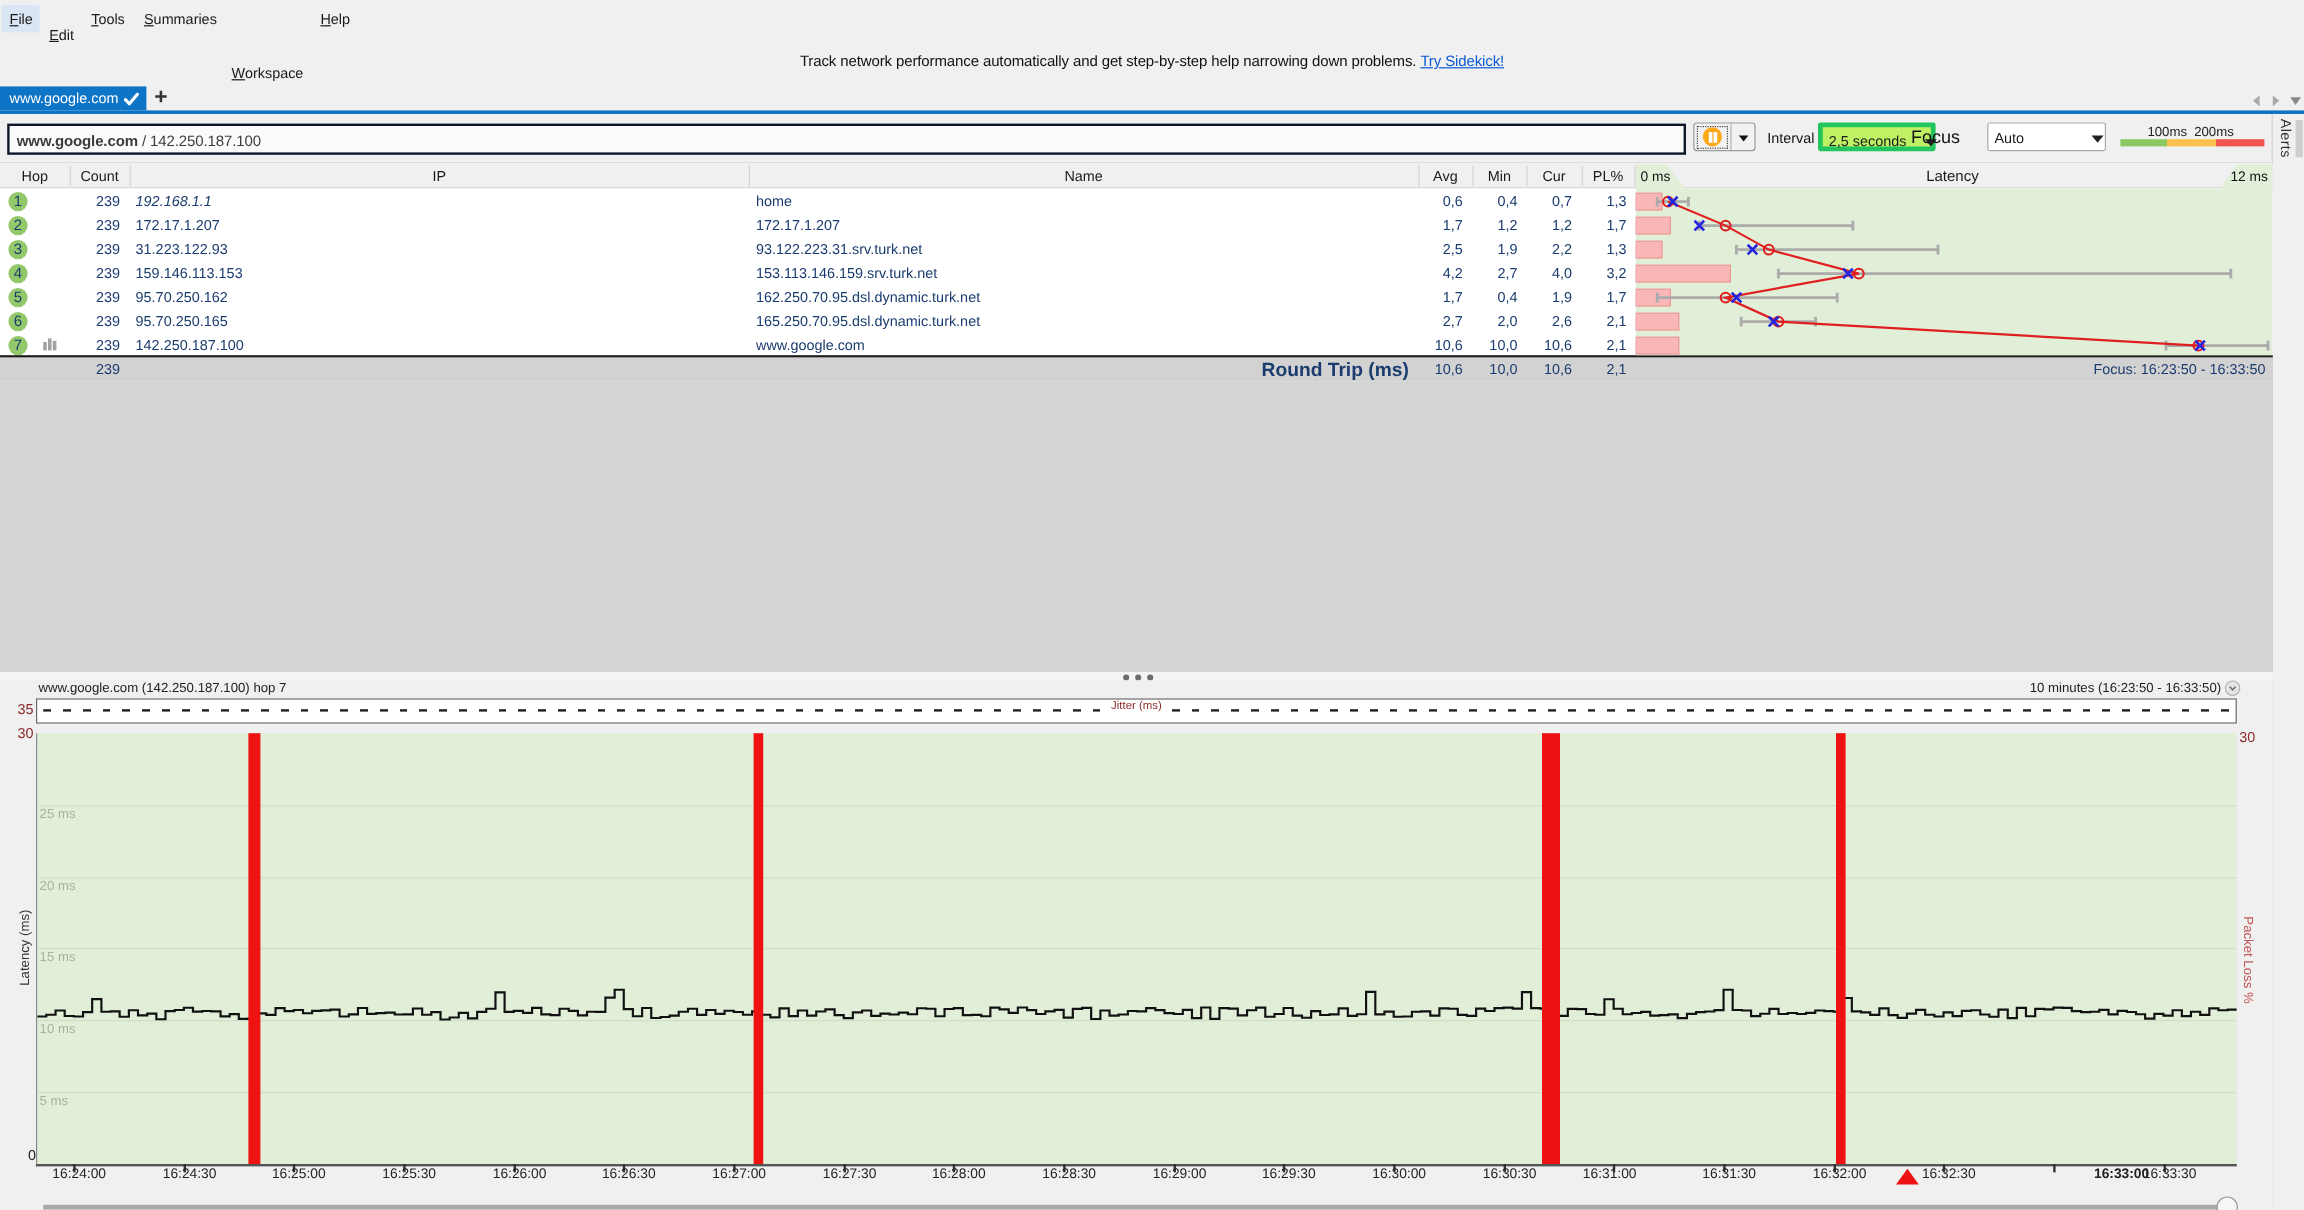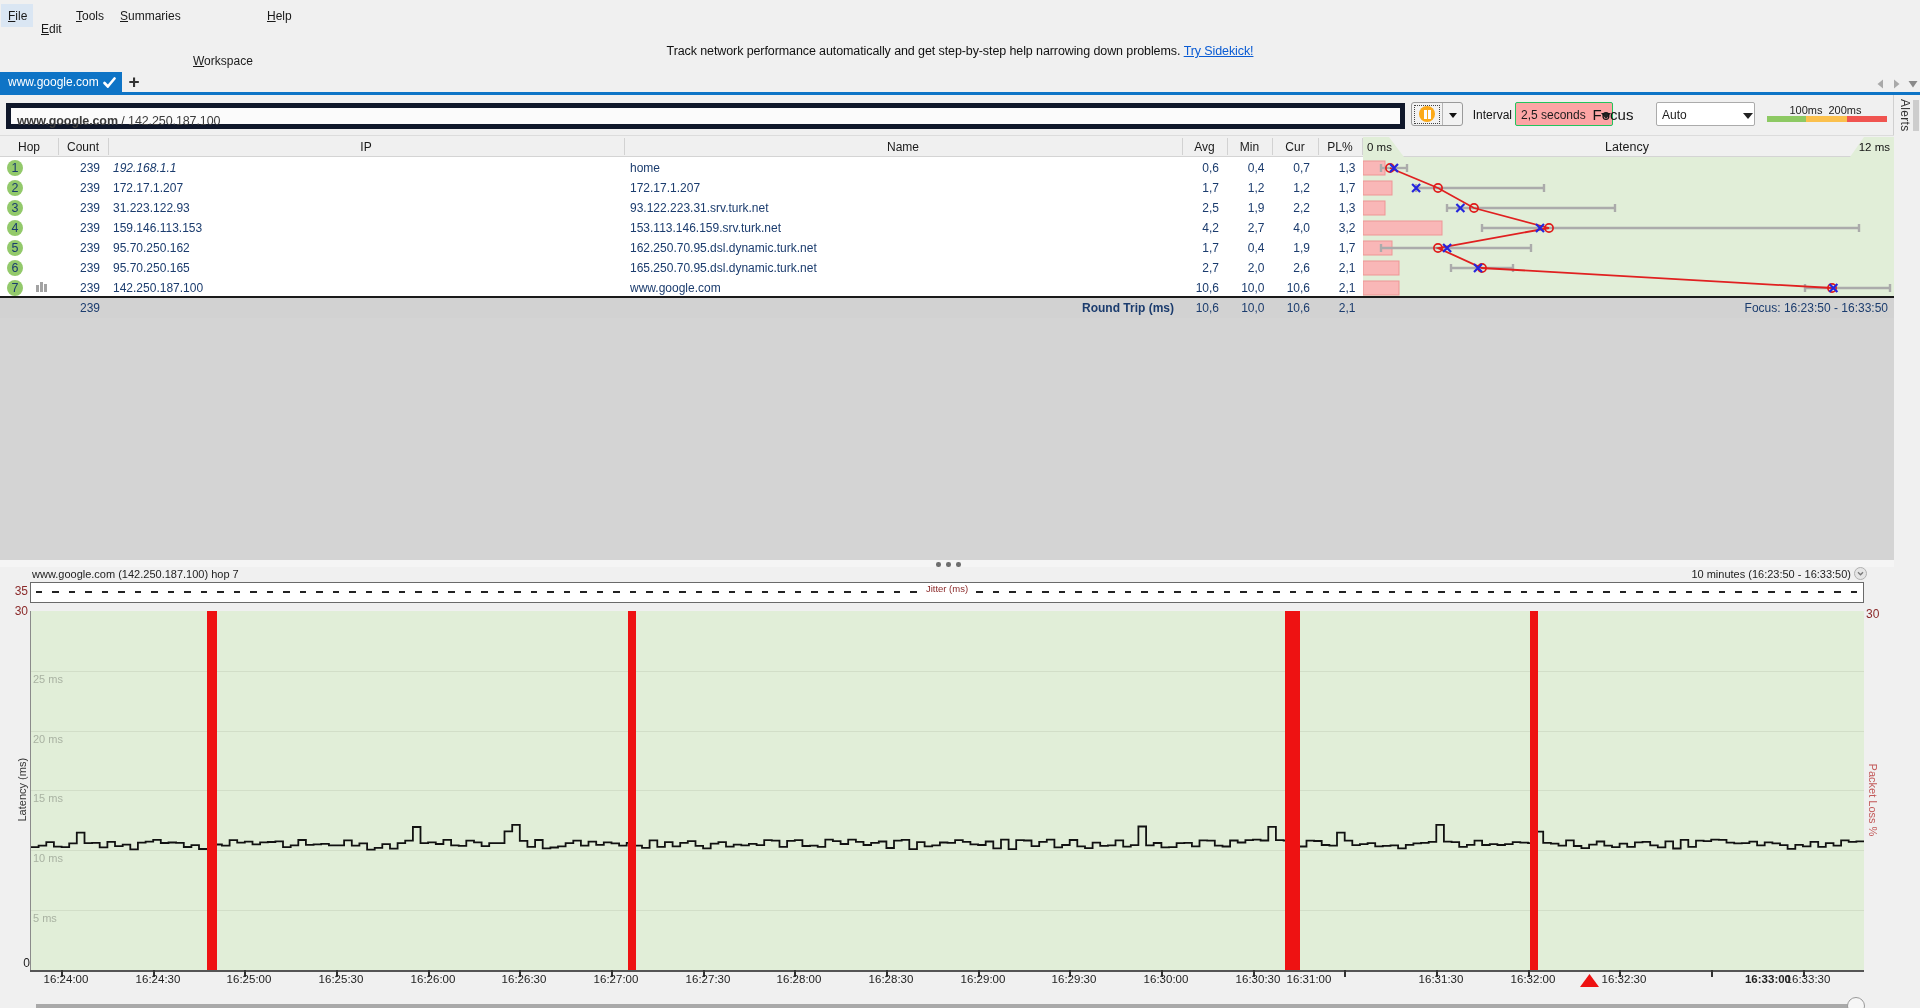--- a/index.html
+++ b/index.html
@@ -21,32 +21,32 @@
     </svg>
   </div>
 <div style="position:absolute;left:126px;top:73px;width:16px;height:18px;font-size:19px;line-height:17px;color:#333;font-weight:bold;text-align:center;">+</div>
 <div style="position:absolute;left:0;top:92px;width:1920px;height:3px;background:#0e74c6;"></div>
 <svg style="position:absolute;left:1877px;top:79px;" width="42" height="10" viewBox="0 0 42 10">
     <polygon points="6,0.5 6,9.5 0.5,5" fill="#a9a9a9"></polygon>
     <polygon points="17,0.5 17,9.5 22.5,5" fill="#a9a9a9"></polygon>
     <polygon points="31.5,2 40.5,2 36,8.5" fill="#8a8a8a"></polygon>
   </svg>
 <div style="position:absolute;left:0;top:95px;width:1920px;height:41px;background:#f0f0f0;"></div>
-<div style="position:absolute;left:6px;top:103px;width:1399px;height:26px;background:#fbfbfb;border:5px solid #0f172a;font-size:12px;line-height:26px;color:#3c3c3c;">
+<div style="position:absolute;left:6px;top:103px;width:1399px;height:26px;background:#fbfbfb;border:2px solid #0f172a;font-size:12px;line-height:26px;color:#3c3c3c;">
     <span style="position:absolute;left:6px;font-size:12.5px;letter-spacing:-0.1px;"><b>www.google.com</b> / 142.250.187.100</span>
   </div>
 <div style="position:absolute;left:1411px;top:102px;width:52px;height:24px;background:#f2f2f2;border:1px solid #9a9a9a;border-radius:3px;"></div>
 <div style="position:absolute;left:1414px;top:105px;width:26px;height:19px;border:1px dotted #444;"></div>
 <div style="position:absolute;left:1419px;top:106px;width:16px;height:16px;border-radius:50%;background:#fba919;"></div>
 <div style="position:absolute;left:1423.8px;top:110px;width:3px;height:9px;background:#fdfdff;"></div>
 <div style="position:absolute;left:1428.3px;top:110px;width:3px;height:9px;background:#fdfdff;"></div>
 <div style="position:absolute;left:1442px;top:103px;width:1px;height:22px;background:#b5b5b5;"></div>
 <div style="position:absolute;left:1449px;top:113px;width:0;height:0;border-left:4px solid transparent;border-right:4px solid transparent;border-top:5px solid #111;"></div>
 <div style="position:absolute;left:1432px;top:103px;width:80px;height:24px;line-height:24px;font-size:12px;color:#141414;text-align:right;">Interval</div>
-<div style="position:absolute;left:1515px;top:102px;width:98px;height:24px;background:#fca5a5;border:1px solid #22c55e;border-radius:2px;font-size:12px;line-height:24px;color:#1c1c1c;">
+<div style="position:absolute;left:1515px;top:102px;width:98px;height:24px;background:#bef264;border:4px solid #22c55e;border-radius:2px;font-size:12px;line-height:24px;color:#1c1c1c;">
     <span style="position:absolute;left:5px;">2,5 seconds</span>
     <span style="position:absolute;left:85px;top:10px;width:0;height:0;border-left:5px solid transparent;border-right:5px solid transparent;border-top:6px solid #222;"></span>
   </div>
 <div style="position:absolute;left:1573px;top:103px;width:80px;height:24px;line-height:24px;font-size:15px;color:#141414;text-align:center;">Focus</div>
 <div style="position:absolute;left:1656px;top:102px;width:99px;height:24px;background:#fff;border:1px solid #ababab;border-radius:2px;font-size:12px;line-height:24px;color:#1c1c1c;">
     <span style="position:absolute;left:5px;">Auto</span>
     <span style="position:absolute;left:86px;top:10px;width:0;height:0;border-left:5px solid transparent;border-right:5px solid transparent;border-top:6px solid #222;"></span>
   </div>
 <div style="position:absolute;left:1788px;top:104px;width:36px;height:12px;font-size:11px;color:#222;text-align:center;">100ms</div>
 <div style="position:absolute;left:1827px;top:104px;width:36px;height:12px;font-size:11px;color:#222;text-align:center;">200ms</div>
@@ -129,21 +129,21 @@
 <div style="position:absolute;left:1159px;top:281px;width:60px;height:15px;line-height:15px;font-size:12px;color:#1b3c6e;text-align:right;">10,6</div>
 <div style="position:absolute;left:1204.5px;top:281px;width:60px;height:15px;line-height:15px;font-size:12px;color:#1b3c6e;text-align:right;">10,0</div>
 <div style="position:absolute;left:1250px;top:281px;width:60px;height:15px;line-height:15px;font-size:12px;color:#1b3c6e;text-align:right;">10,6</div>
 <div style="position:absolute;left:1295.5px;top:281px;width:60px;height:15px;line-height:15px;font-size:12px;color:#1b3c6e;text-align:right;">2,1</div>
 <div style="position:absolute;left:36px;top:285px;width:3px;height:7px;background:#a3a3a3;"></div>
 <div style="position:absolute;left:40px;top:282px;width:3px;height:10px;background:#a3a3a3;"></div>
 <div style="position:absolute;left:44px;top:284px;width:3px;height:8px;background:#a3a3a3;"></div>
 <div style="position:absolute;left:0;top:296px;width:1894px;height:2px;background:#1a1a1a;"></div>
 <div style="position:absolute;left:0;top:298px;width:1894px;height:20px;background:#d2d2d2;"></div>
 <div style="position:absolute;left:58px;top:301px;width:42px;height:15px;line-height:15px;font-size:12px;color:#1b3c6e;text-align:right;">239</div>
-<div style="position:absolute;left:974px;top:301px;width:200px;height:15px;line-height:15px;font-size:12px;color:#1b3c6e;text-align:right;font-weight:bold;">Round Trip (ms)</div>
+<div style="position:absolute;left:974px;top:301px;width:200px;height:15px;line-height:15px;font-size:16px;color:#1b3c6e;text-align:right;font-weight:bold;">Round Trip (ms)</div>
 <div style="position:absolute;left:1159px;top:301px;width:60px;height:15px;line-height:15px;font-size:12px;color:#1b3c6e;text-align:right;">10,6</div>
 <div style="position:absolute;left:1204.5px;top:301px;width:60px;height:15px;line-height:15px;font-size:12px;color:#1b3c6e;text-align:right;">10,0</div>
 <div style="position:absolute;left:1250px;top:301px;width:60px;height:15px;line-height:15px;font-size:12px;color:#1b3c6e;text-align:right;">10,6</div>
 <div style="position:absolute;left:1295.5px;top:301px;width:60px;height:15px;line-height:15px;font-size:12px;color:#1b3c6e;text-align:right;">2,1</div>
 <div style="position:absolute;left:1688px;top:301px;width:200px;height:15px;line-height:15px;font-size:12px;color:#1b3c6e;text-align:right;">Focus: 16:23:50 - 16:33:50</div>
 <svg style="position:absolute;left:1363px;top:137px;" width="531" height="161" viewBox="0 0 531 161">
     <polygon points="0,0 26,0 41,20 487,20 501,0 531,0 531,159 0,159" fill="#e1eed8"></polygon>
     <text x="4" y="14" font-size="11.5" fill="#111">0 ms</text>
     <text x="527" y="14" font-size="11.5" fill="#111" text-anchor="end">12 ms</text>
     <rect x="0" y="24" width="22" height="14" fill="#f9b7b7" stroke="#ee9595" stroke-width="1"></rect>
@@ -253,21 +253,21 @@
 <div style="position:absolute;left:861px;top:973px;width:60px;height:13px;line-height:13px;font-size:11.5px;color:#222;text-align:center;">16:28:30</div>
 <div style="position:absolute;left:978px;top:970px;width:1.5px;height:7px;background:#333;"></div>
 <div style="position:absolute;left:953px;top:973px;width:60px;height:13px;line-height:13px;font-size:11.5px;color:#222;text-align:center;">16:29:00</div>
 <div style="position:absolute;left:1069px;top:970px;width:1.5px;height:7px;background:#333;"></div>
 <div style="position:absolute;left:1044px;top:973px;width:60px;height:13px;line-height:13px;font-size:11.5px;color:#222;text-align:center;">16:29:30</div>
 <div style="position:absolute;left:1161px;top:970px;width:1.5px;height:7px;background:#333;"></div>
 <div style="position:absolute;left:1136px;top:973px;width:60px;height:13px;line-height:13px;font-size:11.5px;color:#222;text-align:center;">16:30:00</div>
 <div style="position:absolute;left:1253px;top:970px;width:1.5px;height:7px;background:#333;"></div>
 <div style="position:absolute;left:1228px;top:973px;width:60px;height:13px;line-height:13px;font-size:11.5px;color:#222;text-align:center;">16:30:30</div>
 <div style="position:absolute;left:1344px;top:970px;width:1.5px;height:7px;background:#333;"></div>
-<div style="position:absolute;left:1279px;top:973px;width:60px;height:13px;line-height:13px;font-size:11.5px;color:#222;text-align:center;">16:31:00</div>
+<div style="position:absolute;left:1319px;top:973px;width:60px;height:13px;line-height:13px;font-size:11.5px;color:#222;">16:31:00</div>
 <div style="position:absolute;left:1436px;top:970px;width:1.5px;height:7px;background:#333;"></div>
 <div style="position:absolute;left:1411px;top:973px;width:60px;height:13px;line-height:13px;font-size:11.5px;color:#222;text-align:center;">16:31:30</div>
 <div style="position:absolute;left:1528px;top:970px;width:1.5px;height:7px;background:#333;"></div>
 <div style="position:absolute;left:1503px;top:973px;width:60px;height:13px;line-height:13px;font-size:11.5px;color:#222;text-align:center;">16:32:00</div>
 <div style="position:absolute;left:1619px;top:970px;width:1.5px;height:7px;background:#333;"></div>
 <div style="position:absolute;left:1594px;top:973px;width:60px;height:13px;line-height:13px;font-size:11.5px;color:#222;text-align:center;">16:32:30</div>
 <div style="position:absolute;left:1711px;top:970px;width:1.5px;height:7px;background:#333;"></div>
 <div style="position:absolute;left:1738px;top:973px;width:60px;height:13px;line-height:13px;font-size:11.5px;color:#222;text-align:center;font-weight:bold;">16:33:00</div>
 <div style="position:absolute;left:1803px;top:970px;width:1.5px;height:7px;background:#333;"></div>
 <div style="position:absolute;left:1778px;top:973px;width:60px;height:13px;line-height:13px;font-size:11.5px;color:#222;text-align:center;">16:33:30</div>

